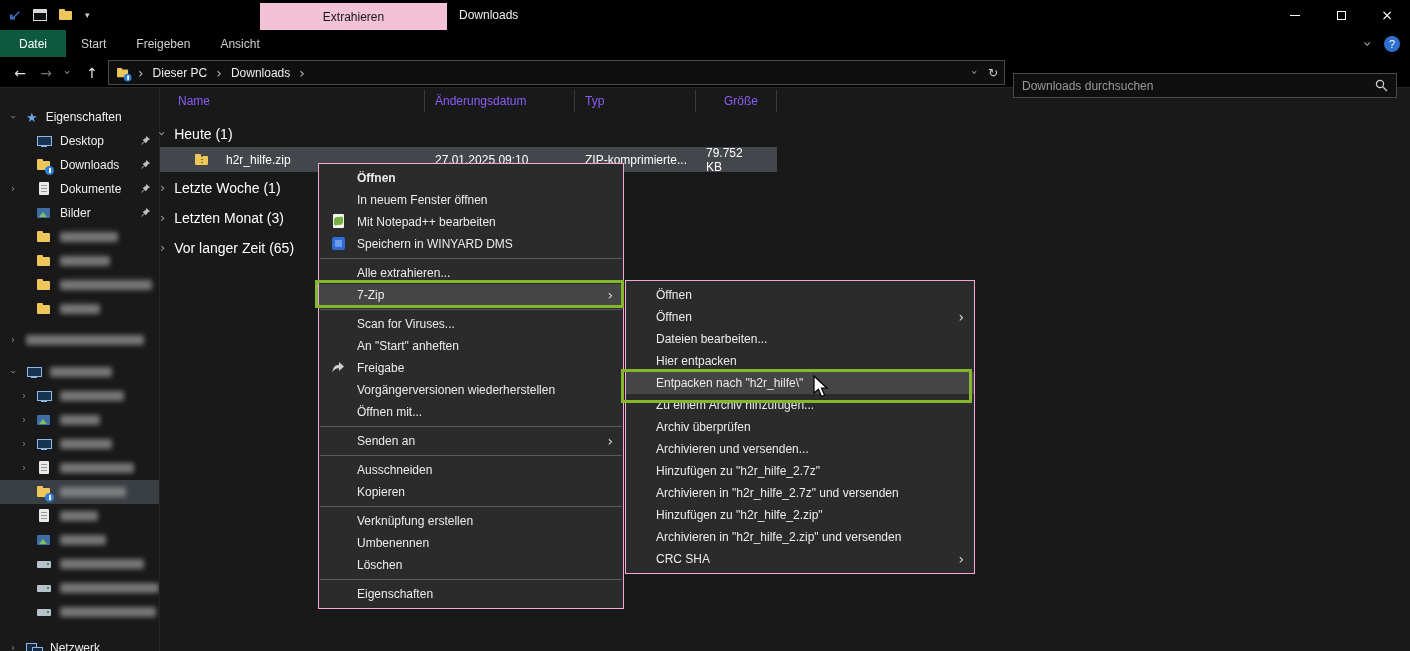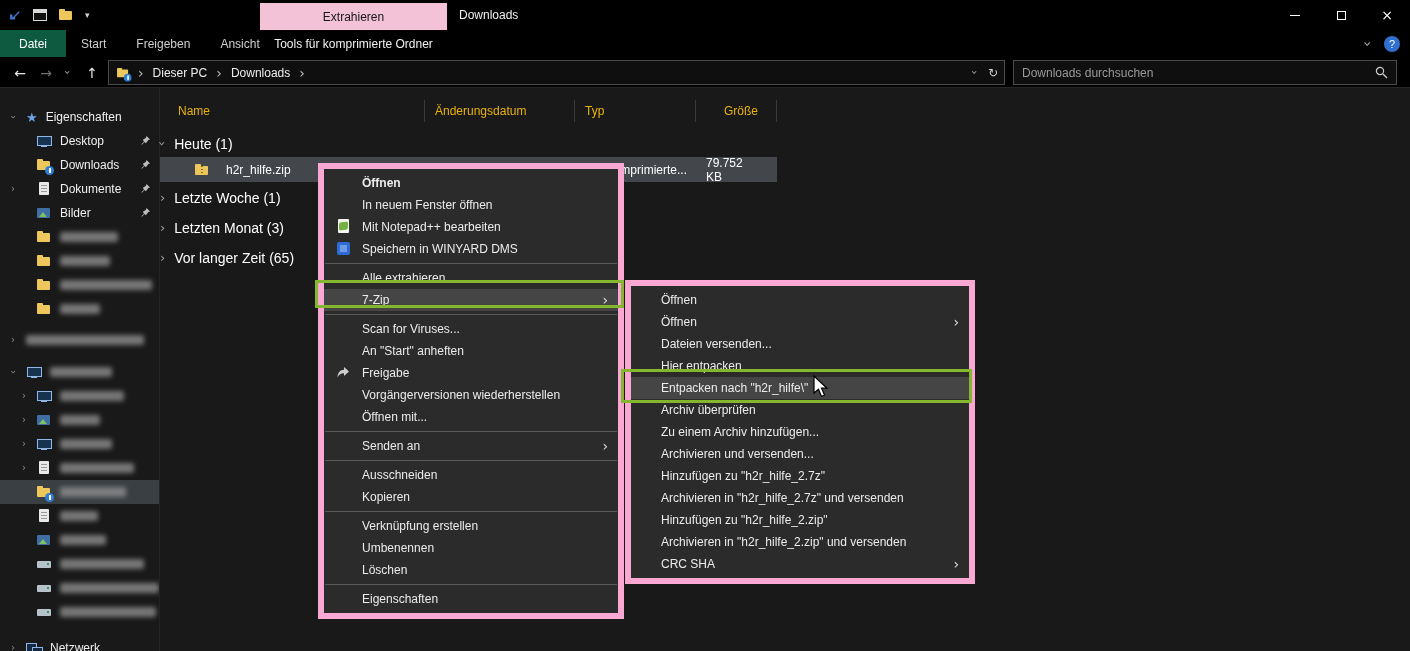--- a/index.html
+++ b/index.html
@@ -45,21 +45,21 @@
 
   
   .navbar { position:absolute; left:0; top:57px; width:100%; height:31px; background:#000; border-bottom:1px solid #262626; }
   .nav-btn { position:absolute; top:0; height:31px; display:flex; align-items:center; justify-content:center;
              color:#e4e4e4; font-size:14px; }
   .nav-btn.dim { color:#6f6f6f; }
   .addr { position:absolute; left:108px; top:3px; width:897px; height:25px; background:#0f0f0f;
           border:1px solid #4a4a4a; display:flex; align-items:center; font-size:12px; color:#ededed; padding:0 6px; gap:7px; }
   .crumb { padding:0 2px; }
   .addr-right { margin-left:auto; display:flex; align-items:center; gap:12px; color:#cfcfcf; }
-  .search { position:absolute; left:1013px; top:3px; width:384px; height:25px; background:#0f0f0f;
+  .search { position:absolute; left:1013px; top:16px; width:384px; height:25px; background:#0f0f0f;
             border:1px solid #4a4a4a; display:flex; align-items:center; }
   .search input { flex:1; background:transparent; border:none; outline:none; color:#dcdcdc; font-size:12px;
                   padding:0 8px; font-family:inherit; }
   .search input::placeholder { color:#9a9a9a; }
   .search svg { margin-right:8px; flex:none; }
 
   
   .sidebar { position:absolute; left:0; top:88px; width:160px; height:563px; background:#191919;
              border-right:1px solid #242424; font-size:12px; padding-top:17px; overflow:hidden; }
   .side-item { position:relative; height:24px; display:flex; align-items:center; color:#f0f0f0; }
@@ -82,35 +82,35 @@
   .drv::after { content:""; position:absolute; right:3px; top:7px; width:2px; height:2px; background:#3f9b48; }
   .net::before { content:""; position:absolute; left:0; top:3px; width:9px; height:7px; background:#14293f; border:1px solid #8fb8e8; }
   .net::after { content:""; position:absolute; left:6px; top:7px; width:9px; height:7px; background:#14293f; border:1px solid #8fb8e8; }
   .star-ic { color:#6ca6e8; font-size:13px; margin-right:8px; }
   .pin { position:absolute; right:8px; top:6px; }
   .redact { height:10px; border-radius:2px; background:#8f8f8f; opacity:.8; filter:blur(2.5px); }
   .gap7 { margin-top:7px; } .gap8 { margin-top:8px; } .gap12 { margin-top:12px; }
 
   
   .files { position:absolute; left:160px; top:88px; width:1250px; height:563px; font-size:12px; }
-  .hdr { display:flex; height:22px; margin-top:12px; color:#eab308; }
+  .hdr { display:flex; height:22px; margin-top:2px; color:#8b5cf6; }
   .hcell { display:flex; align-items:center; padding-left:10px; border-right:1px solid #3a3a3a; height:100%; }
   .c1 { width:265px; padding-left:18px; }
   .c2 { width:150px; }
   .c3 { width:121px; }
   .c4 { width:81px; justify-content:flex-end; padding-right:18px; }
   .group-hdr { height:27px; margin-top:6px; display:flex; align-items:center; gap:9px;
                color:#fff; font-size:14px; }
   .group-hdr .chev { color:#9aa0a6; font-size:13px; }
   .file-row { width:617px; height:25px; margin-left:0; background:#43474b; display:flex; align-items:center; }
   .fcell { display:flex; align-items:center; padding-left:10px; height:100%; }
   .fcell.c1 { padding-left:34px; gap:16px; }
 
   
-  .menu { position:absolute; background:#2b2b2b; border:6px solid #f9a8d4; padding:3px 0;
+  .menu { position:absolute; background:#2b2b2b; border:1px solid #f9a8d4; padding:3px 0;
           font-size:12px; color:#ececec; z-index:20; }
   .mi { position:relative; height:22px; line-height:22px; padding-left:38px; padding-right:14px; white-space:nowrap; }
   .mi.sel { background:#454545; }
   .mi.bold { font-weight:bold; }
   .mi .subarrow { position:absolute; right:10px; top:4px; color:#dcdcdc; font-size:14px; }
   .msep { height:1px; background:#5a5a5a; margin:3px 1px; }
   .mic { position:absolute; left:12px; top:3px; width:16px; height:16px; }
   .npp::before { content:""; position:absolute; left:2px; top:0; width:11px; height:14px; background:#f2f6ef; border-radius:1px; }
   .npp::after { content:""; position:absolute; left:3px; top:3px; width:9px; height:8px; background:#76b043;
                 transform:skewY(-8deg); border-radius:2px; }
@@ -159,23 +159,20 @@
       </div>
     <div class="rtab">
         <span>Start</span>
       </div>
     <div class="rtab">
         <span>Freigeben</span>
       </div>
     <div class="rtab">
         <span>Ansicht</span>
       </div>
-    <div class="rtab ctx">
-        <span>Tools für komprimierte Ordner</span>
-      </div>
     <div class="ribbon-right">
       <span class="chev down">›</span>
       <span class="help-badge">?</span>
     </div>
   </div>
 
   <div class="navbar">
     <span class="nav-btn glyph" style="left:8px;width:24px;">←</span>
     <span class="nav-btn glyph dim" style="left:34px;width:24px;">→</span>
     <span class="nav-btn" style="left:60px;width:14px;">
@@ -400,25 +397,25 @@
     <div class="mi"><span>Verknüpfung erstellen</span></div>
     <div class="mi"><span>Umbenennen</span></div>
     <div class="mi"><span>Löschen</span></div>
     <div class="msep"></div>
     <div class="mi"><span>Eigenschaften</span></div>
   </div>
 
   <div class="menu submenu" style="left:625px;top:280px;width:350px;">
     <div class="mi"><span>Öffnen</span></div>
     <div class="mi"><span>Öffnen</span><span class="subarrow chev">›</span></div>
-    <div class="mi"><span>Dateien versenden...</span></div>
+    <div class="mi"><span>Dateien bearbeiten...</span></div>
     <div class="mi"><span>Hier entpacken</span></div>
     <div class="mi sel"><span>Entpacken nach "h2r_hilfe\"</span></div>
+    <div class="mi"><span>Zu einem Archiv hinzufügen...</span></div>
     <div class="mi"><span>Archiv überprüfen</span></div>
-    <div class="mi"><span>Zu einem Archiv hinzufügen...</span></div>
     <div class="mi"><span>Archivieren und versenden...</span></div>
     <div class="mi"><span>Hinzufügen zu "h2r_hilfe_2.7z"</span></div>
     <div class="mi"><span>Archivieren in "h2r_hilfe_2.7z" und versenden</span></div>
     <div class="mi"><span>Hinzufügen zu "h2r_hilfe_2.zip"</span></div>
     <div class="mi"><span>Archivieren in "h2r_hilfe_2.zip" und versenden</span></div>
     <div class="mi"><span>CRC SHA</span><span class="subarrow chev">›</span></div>
   </div>
 
   <div class="hl-box" style="left:315px;top:280px;width:309px;height:28px;"></div>
   <div class="hl-box" style="left:621px;top:369px;width:351px;height:34px;"></div>

